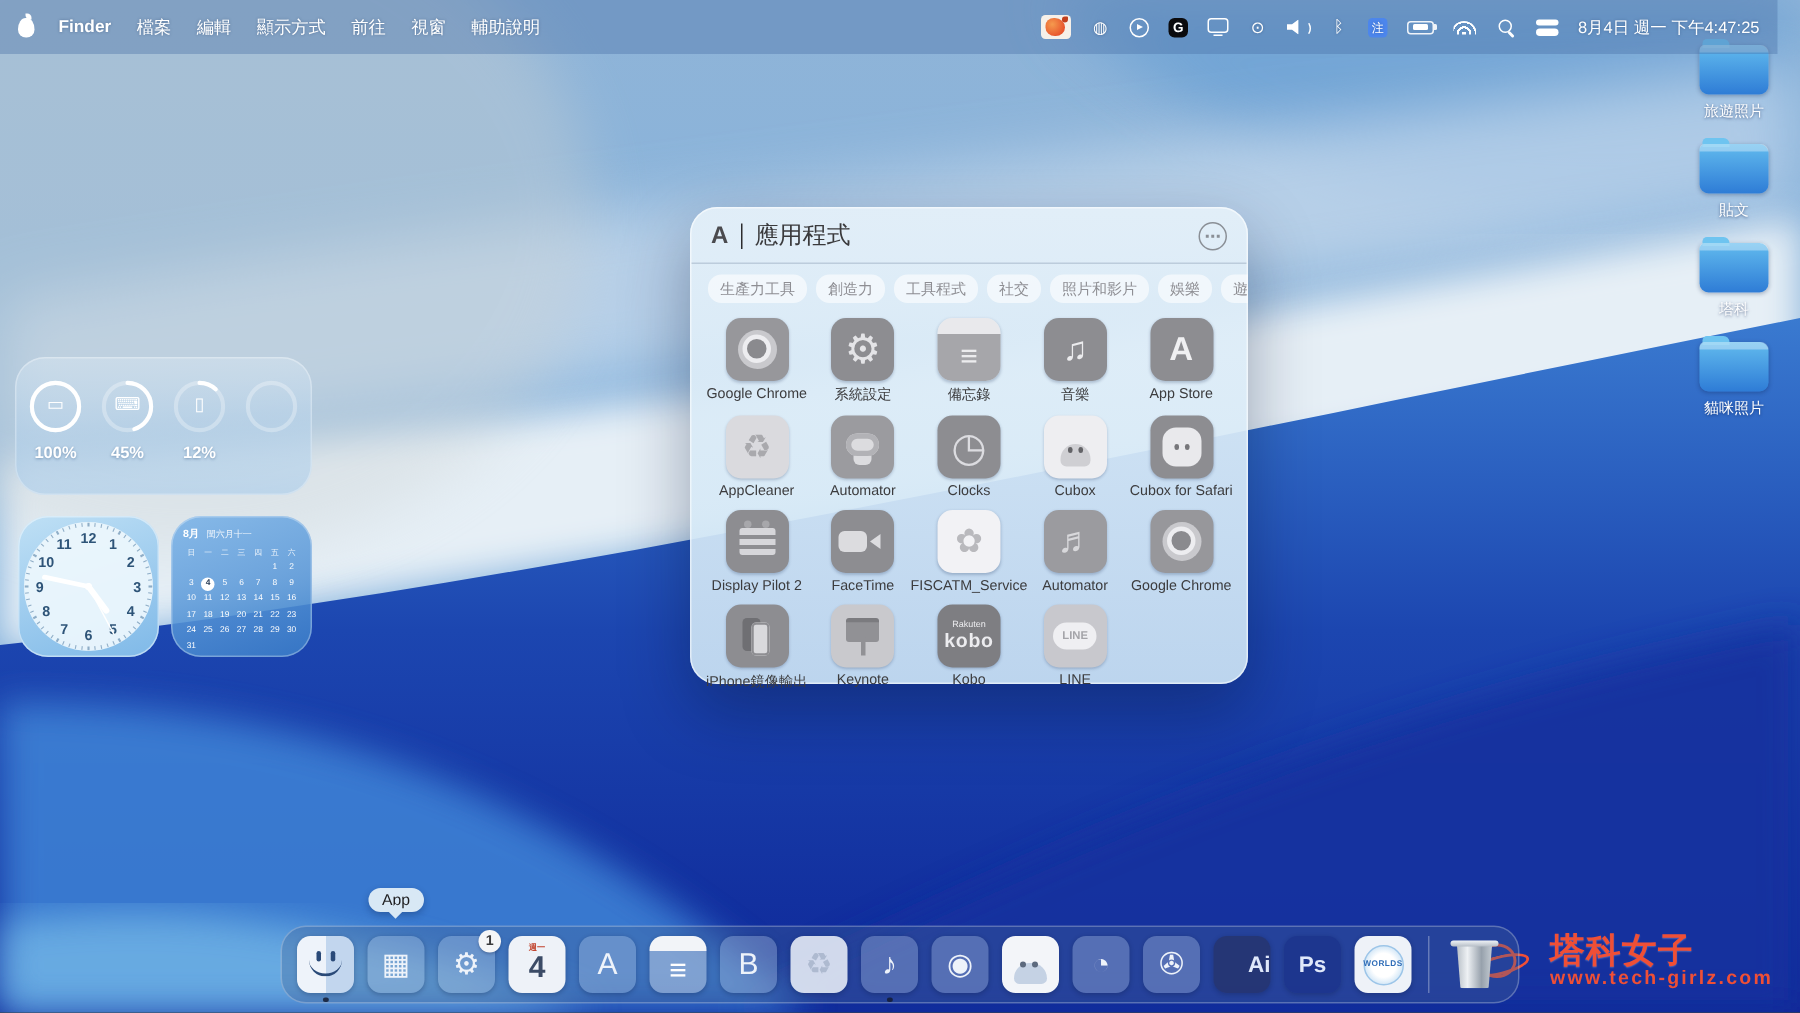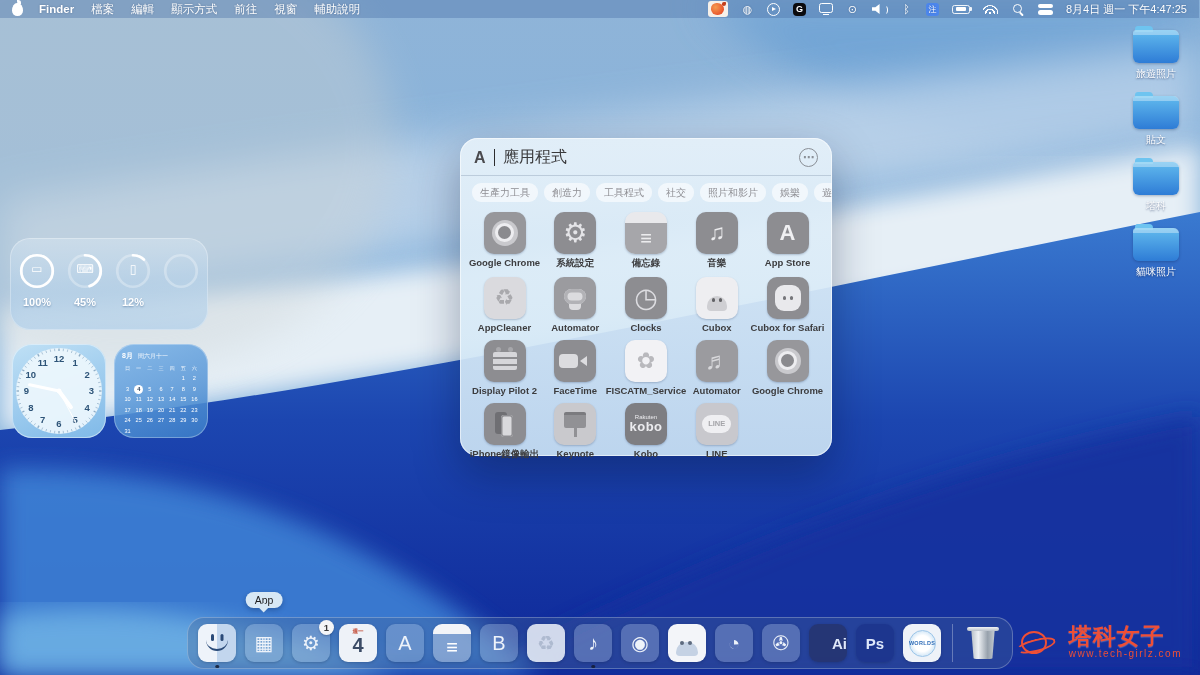--- a/index.html
+++ b/index.html
@@ -4,21 +4,21 @@
 <style>
   * { margin:0; padding:0; box-sizing:border-box; }
   body { font-family:"Liberation Sans","DejaVu Sans",sans-serif; background:#222; }
   .screen { position:relative; width:1200px; height:675px; overflow:hidden;
             font-family:"Liberation Sans","DejaVu Sans",sans-serif; }
 
   
   .wallpaper { position:absolute; inset:0; }
 
   
-  .menubar { position:absolute; top:0; left:0; right:1px; height:18px;
+  .menubar { position:absolute; top:0; left:0; right:15px; height:36px;
              background:rgba(70,110,165,.38);
              display:flex; align-items:center; padding:0 12px; color:#fff;
              font-size:11.5px; text-shadow:0 0 2px rgba(0,30,70,.35); z-index:40; }
   .apple { width:11px; height:13px; background:#fff; margin-right:16px;
            border-radius:46% 46% 48% 48% / 58% 58% 40% 40%; position:relative; }
   .apple::before { content:""; position:absolute; top:-3px; left:5px; width:4px; height:4px;
                    background:#fff; border-radius:0 70% 0 70%; }
   .menu-items { display:flex; gap:17px; align-items:center; }
   .mi { cursor:default; white-space:nowrap; }
   .mi.strong { font-weight:700; }
@@ -132,21 +132,21 @@
   .pills { display:flex; gap:6px; padding:7px 12px 4px; overflow:hidden; white-space:nowrap; }
   .pill { background:rgba(255,255,255,.6); color:#8e8e93; font-size:10px; padding:2.5px 8px;
           border-radius:9px; flex:0 0 auto; cursor:pointer; }
   .app-grid { display:grid; grid-template-columns:repeat(5,69px); justify-content:space-between;
               padding:6px 10px 6px; row-gap:7px; }
   .app { display:flex; flex-direction:column; align-items:center; cursor:pointer; }
   .tile { width:42px; height:42px; border-radius:10px; display:flex; align-items:center;
           justify-content:center; position:relative; box-shadow:0 1px 2px rgba(30,50,90,.25); }
   .glyph { font-size:22px; line-height:1; color:#ececef; }
   .glyph.b { font-weight:700; }
-  .applabel { margin-top:3px; font-size:9.5px; color:#3c3c3e; white-space:nowrap;font-weight:bold; }
+  .applabel { margin-top:3px; font-size:9.5px; color:#3c3c3e; white-space:nowrap; }
   .ic-chrome::before { content:""; position:absolute; width:26px; height:26px; border-radius:50%;
                        background:#c9c9cd; left:8px; top:8px; }
   .ic-chrome::after { content:""; position:absolute; width:13px; height:13px; border-radius:50%;
                       background:#8a8a8e; border:3.5px solid #ededf0; left:11px; top:11px; }
   .ic-notes .glyph { margin-top:9px; font-size:20px; }
   .ic-bulb::before { content:""; position:absolute; top:8px; left:13.5px; width:15px; height:15px;
                      background:#e4e4e7; border-radius:50%; }
   .ic-bulb::after { content:""; position:absolute; top:23px; left:17.5px; width:7px; height:7px;
                     background:#e4e4e7; border-radius:0 0 3px 3px; }
   .ic-robot::before { content:""; position:absolute; top:12px; left:10px; width:22px; height:15px;
@@ -235,21 +235,21 @@
                z-index:20; }
   .wm-logo { position:relative; width:30px; height:28px; }
   .wm-logo::before { content:""; position:absolute; inset:3px 2px 2px 2px; border:2.5px solid #ef4f36;
                      border-radius:50%; }
   .wm-logo::after { content:""; position:absolute; top:11px; left:-3px; width:36px; height:9px;
                     border:2px solid #ef4f36; border-radius:50%; transform:rotate(-14deg);
                     border-left-color:transparent; }
   .wm-text { display:flex; flex-direction:column; line-height:1.05; }
   .wm-brand { font-size:23px; font-weight:700; color:#ef4f36; letter-spacing:1px;
               text-shadow:0 1px 1px rgba(255,255,255,.25); }
-  .wm-url { font-size:10px; font-weight:400; color:#ef4f36; letter-spacing:1.5px; }
+  .wm-url { font-size:13px; font-weight:700; color:#ef4f36; letter-spacing:1.5px; }
 
   
   .cnum { font-size:9.5px; font-weight:600; fill:#2e5478; text-anchor:middle;
           font-family:"Liberation Sans","DejaVu Sans",sans-serif; }
 </style>
 </head>
 <body>
 
 <div class="screen">
 

